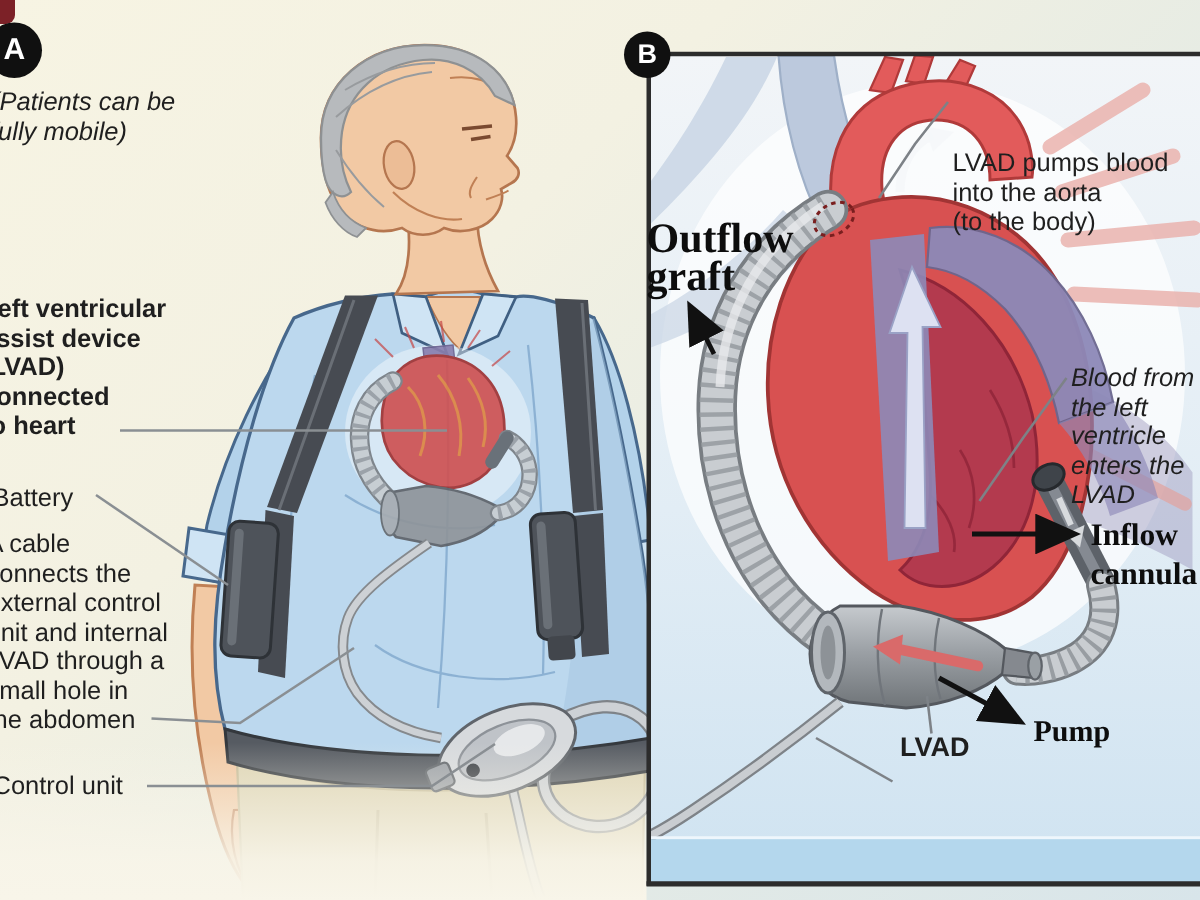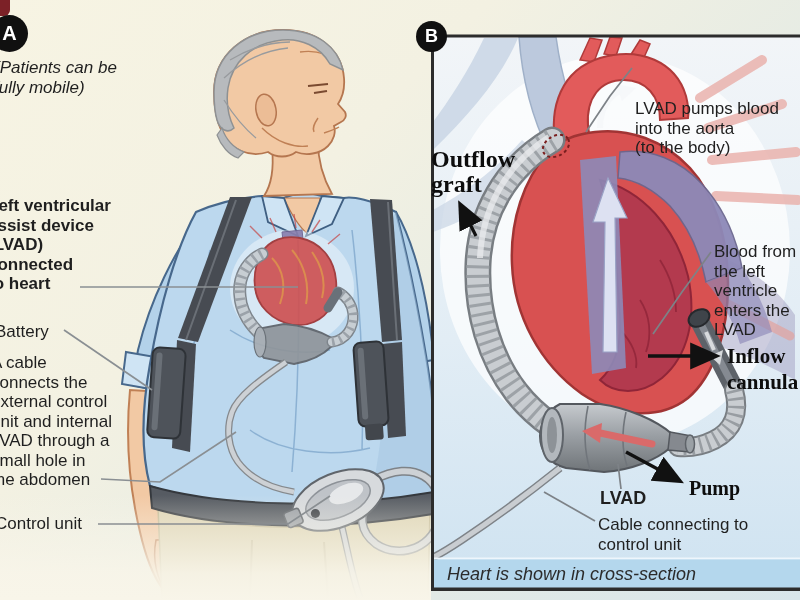--- a/index.html
+++ b/index.html
@@ -5,21 +5,21 @@
   html,body{margin:0;padding:0;}
   .stage{
     position:relative;width:800px;height:600px;overflow:hidden;
     background:linear-gradient(135deg,#f7f4e3 0%,#f3f1e2 35%,#e7ece4 60%,#d8e5ea 100%);
     font-family:"Liberation Sans","DejaVu Sans",sans-serif;color:#1c1c1c;
   }
   .artwork{position:absolute;left:0;top:0;}
   .lbl{position:absolute;white-space:pre-line;font-size:17px;line-height:19.5px;color:#1f1f1f;}
   .bold{font-weight:bold;}
   .italic{font-style:italic;}
-  .serifLbl{font-family:"Liberation Serif","DejaVu Serif",serif;font-weight:bold;font-size:24px;line-height:25px;color:#0d0d0d;}
+  .serifLbl{font-family:"Liberation Serif","DejaVu Serif",serif;font-weight:bold;font-size:28px;line-height:25px;color:#0d0d0d;}
   .badge{position:absolute;background:#101010;color:#fff;font-weight:bold;border-radius:50%;
          display:flex;align-items:center;justify-content:center;}
   .badge-a{left:-9px;top:15px;width:37px;height:37px;font-size:20px;}
   .badge-b{left:416px;top:21px;width:31px;height:31px;font-size:18px;}
   .corner-sliver{position:absolute;left:0;top:0;width:10px;height:16px;background:#7c2127;border-radius:0 0 6px 0;}
   .caption{position:absolute;left:447px;top:564px;font-style:italic;font-size:18px;color:#2b2b2b;}
 </style>
 </head>
 <body>
 
@@ -279,28 +279,25 @@
 external control
 unit and internal
 LVAD through a
 small hole in
 the abdomen</div>
 <div class="lbl" style="left:-5px;top:514px;">Control unit</div>
 
 <div class="lbl" style="left:635px;top:59px;margin-top:40px;">LVAD pumps blood
 into the aorta
 (to the body)</div>
-<div class="lbl" style="left:714px;top:242px;">Blood from
+<div class="lbl" style="left:714px;top:242px;font-style:italic;">Blood from
 the left
 ventricle
 enters the
 LVAD</div>
 <div class="lbl serifLbl" style="left:431px;top:147px;position:absolute;white-space:pre-line;">Outflow
 graft</div>
 <div class="lbl serifLbl" style="left:727px;top:343px;font-size:21px;line-height:26px;">Inflow
 cannula</div>
 <div class="lbl serifLbl" style="left:689px;top:476px;font-size:20px;">Pump</div>
 <div class="lbl bold" style="left:600px;top:489px;font-size:18px;">LVAD</div>
-<div class="lbl" style="left:598px;top:515px;">Cable connecting to
-control unit</div>
-<div class="caption">Heart is shown in cross-section</div>
 
 </div>
 
 </body></html>

